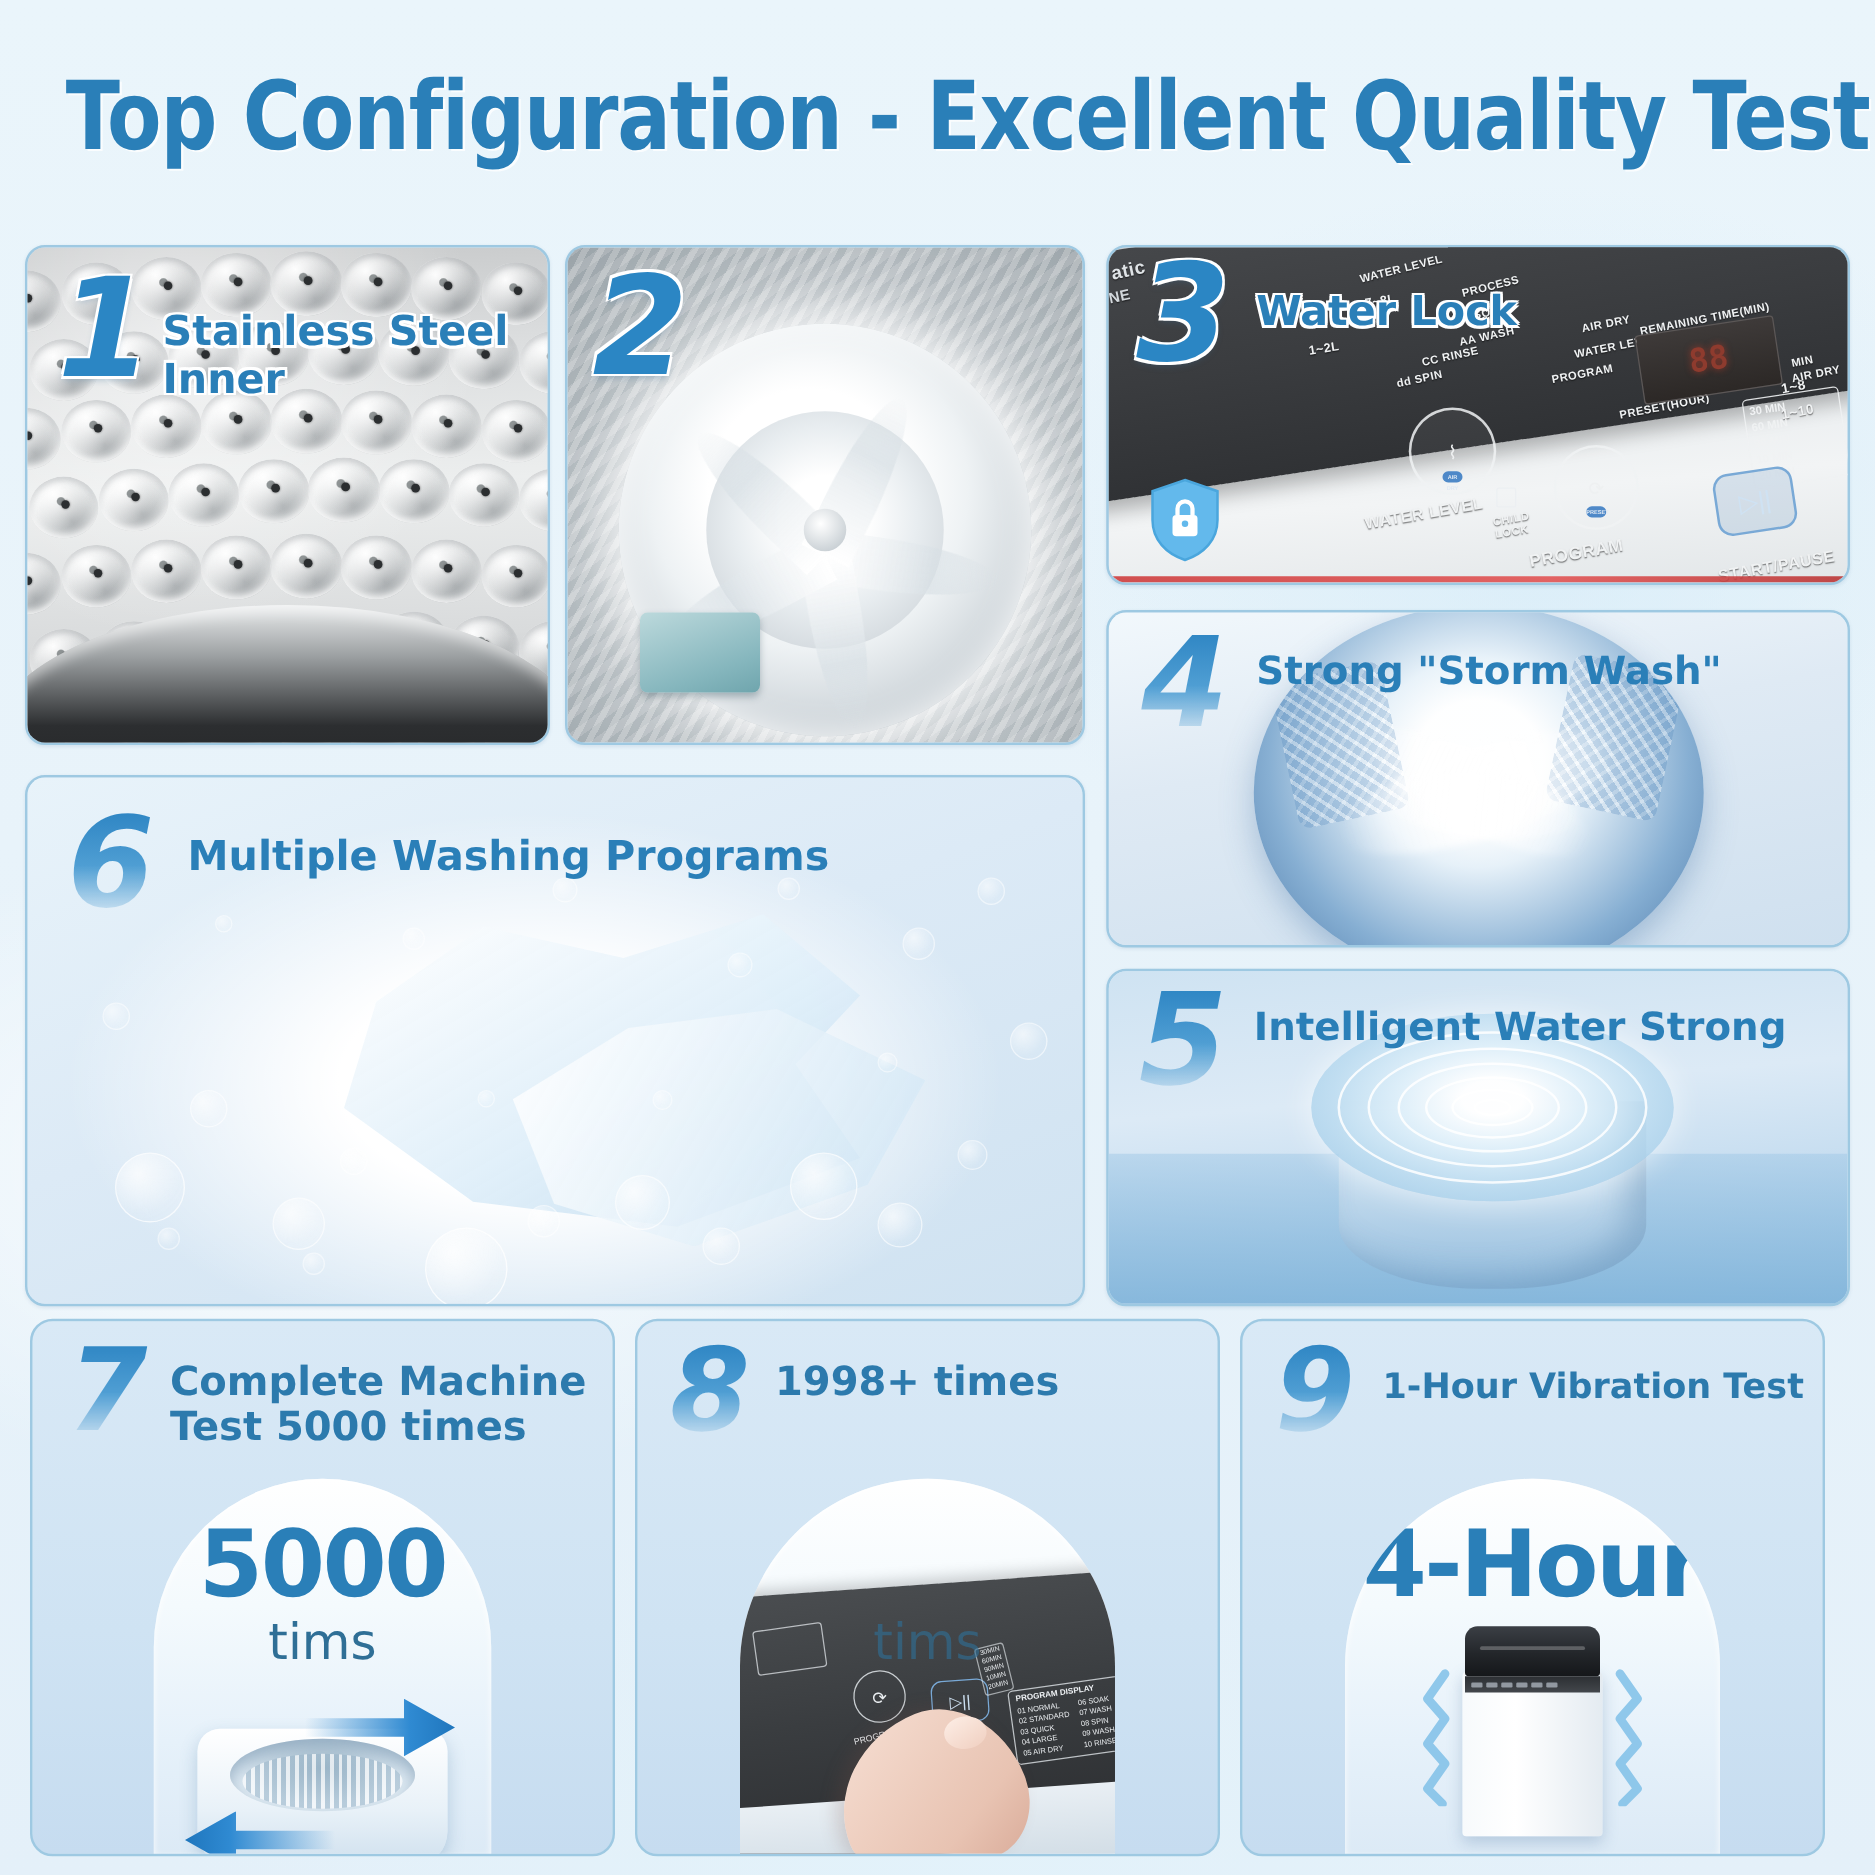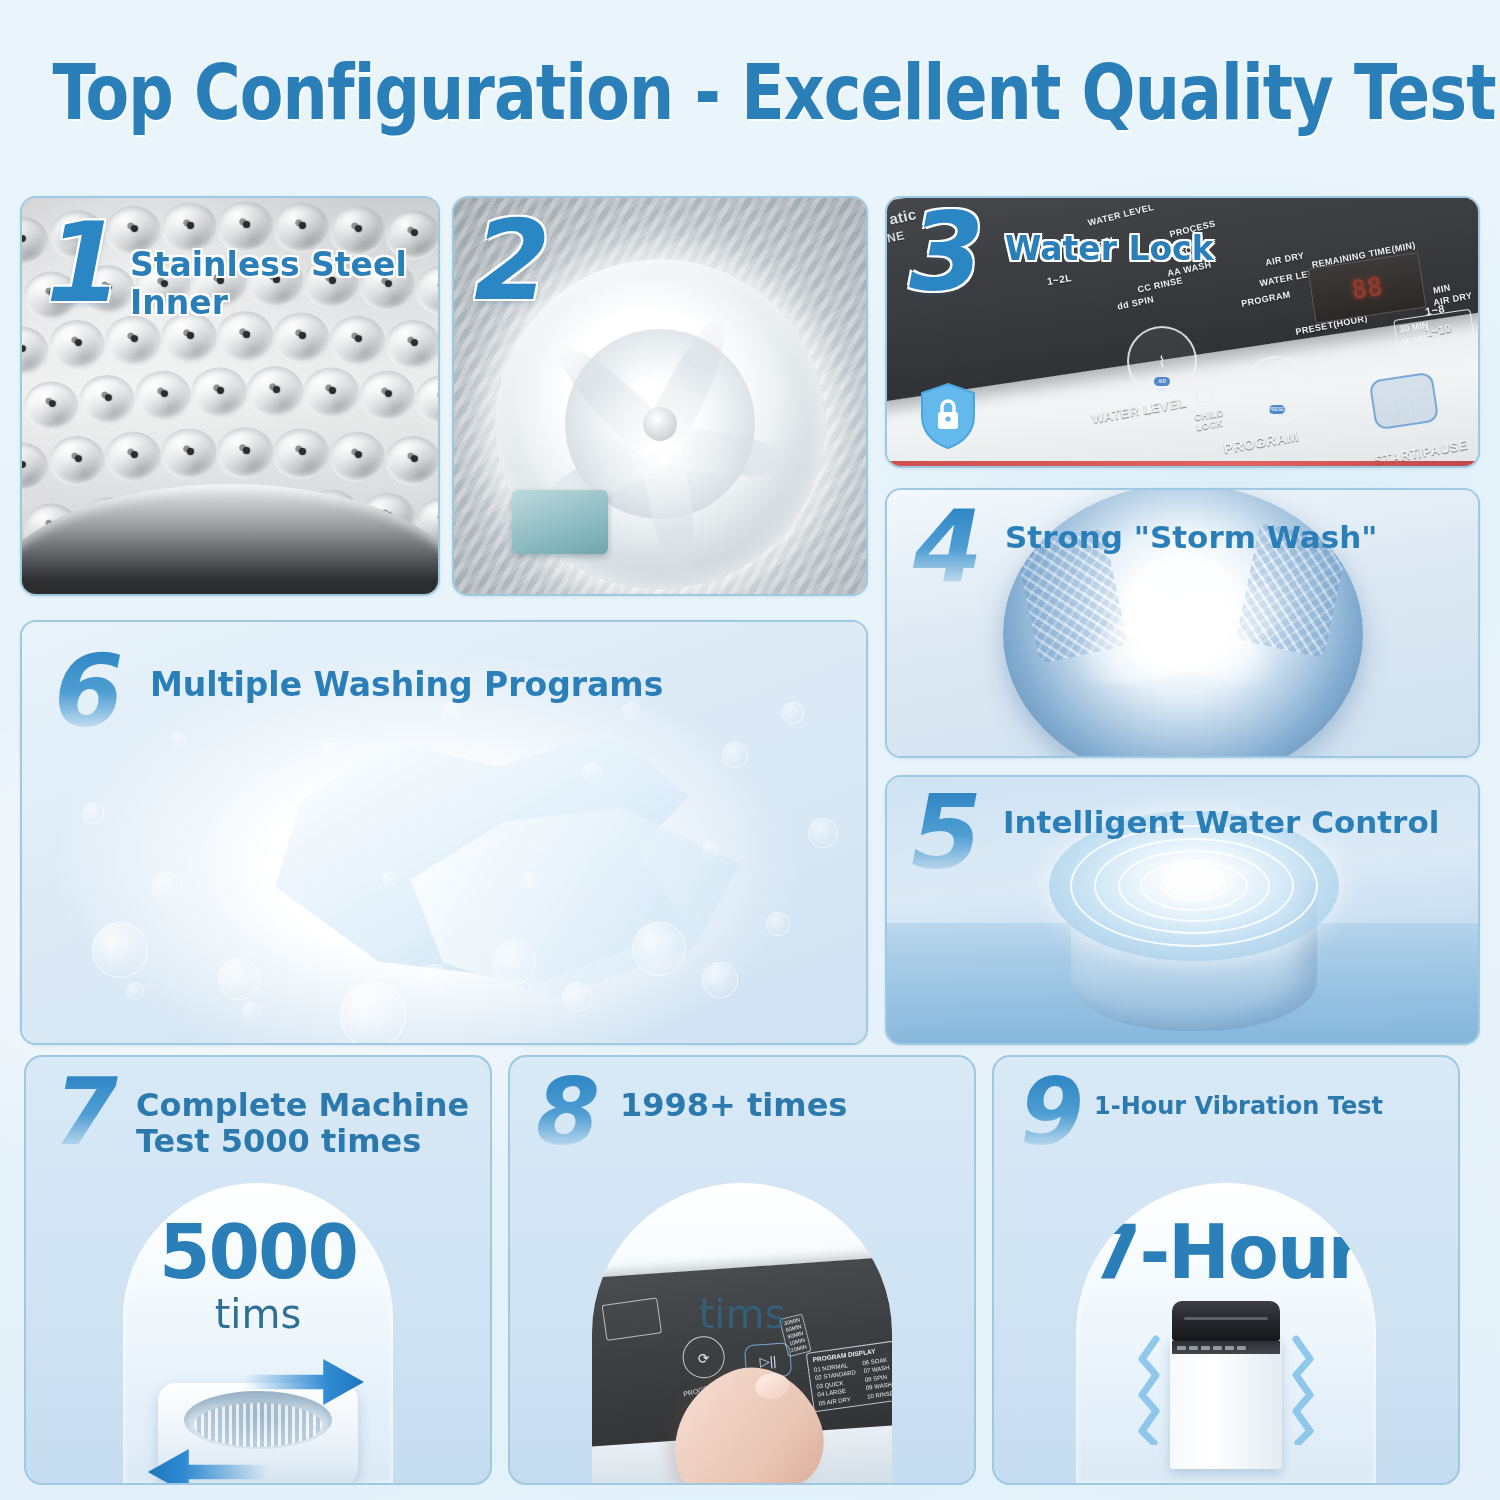--- a/index.html
+++ b/index.html
@@ -658,21 +658,21 @@
         <div class="ripple" style="width:30px;height:14px;"></div>
         <div class="ripple" style="width:66px;height:30px;"></div>
         <div class="ripple" style="width:108px;height:50px;"></div>
         <div class="ripple" style="width:152px;height:72px;"></div>
         <div class="ripple" style="width:200px;height:96px;"></div>
         <div class="ripple" style="width:248px;height:122px;"></div>
       </div>
     </div>
   </div>
   <div class="num soft" style="left:24px; top:14px; font-size:102px;">5</div>
-  <div class="label" style="left:116px; top:28px; font-size:31px;">Intelligent Water Control</div>
+  <div class="label" style="left:116px; top:28px; font-size:31px;">Intelligent Water Strong</div>
 </div>
 
 <div class="panel" id="p6">
   <div class="photo">
     <div class="p6bg"></div>
     <div class="shirt"></div>
     <div class="shirt2"></div>
     <div class="bubbles" id="bubbles">
         <div class="bub" style="left: 70px; top: 300px; width: 56px; height: 56px; opacity: 0.8;"></div>
         <div class="bub" style="left: 130px; top: 250px; width: 30px; height: 30px; opacity: 0.64;"></div>
@@ -761,23 +761,23 @@
     <div class="p8white"></div>
     <div class="finger">
         <div class="nail"></div>
       </div>
     <div class="bigunit" style="opacity:.62;">tims</div>
   </div>
 </div>
 
 <div class="bpanel" id="p9">
   <div class="num soft" style="left:26px; top:18px; font-size:92px;">9</div>
-  <div class="label" style="left:100px; top:36px; font-size:24px; color:#2c7aad;">1-Hour Vibration Test</div>
+  <div class="label" style="left:112px; top:36px; font-size:28px; color:#2c7aad;">1-Hour Vibration Test</div>
   <div class="arch wide">
-    <div class="bignum">7-Hour</div>
+    <div class="bignum">4-Hour</div>
     <div class="p9wash">
       <div class="cab"></div>
       <div class="lid">
           <div class="lidline"></div>
         </div>
       <div class="panelstrip">
           <i></i>
           <i></i>
           <i></i>
           <i></i>

